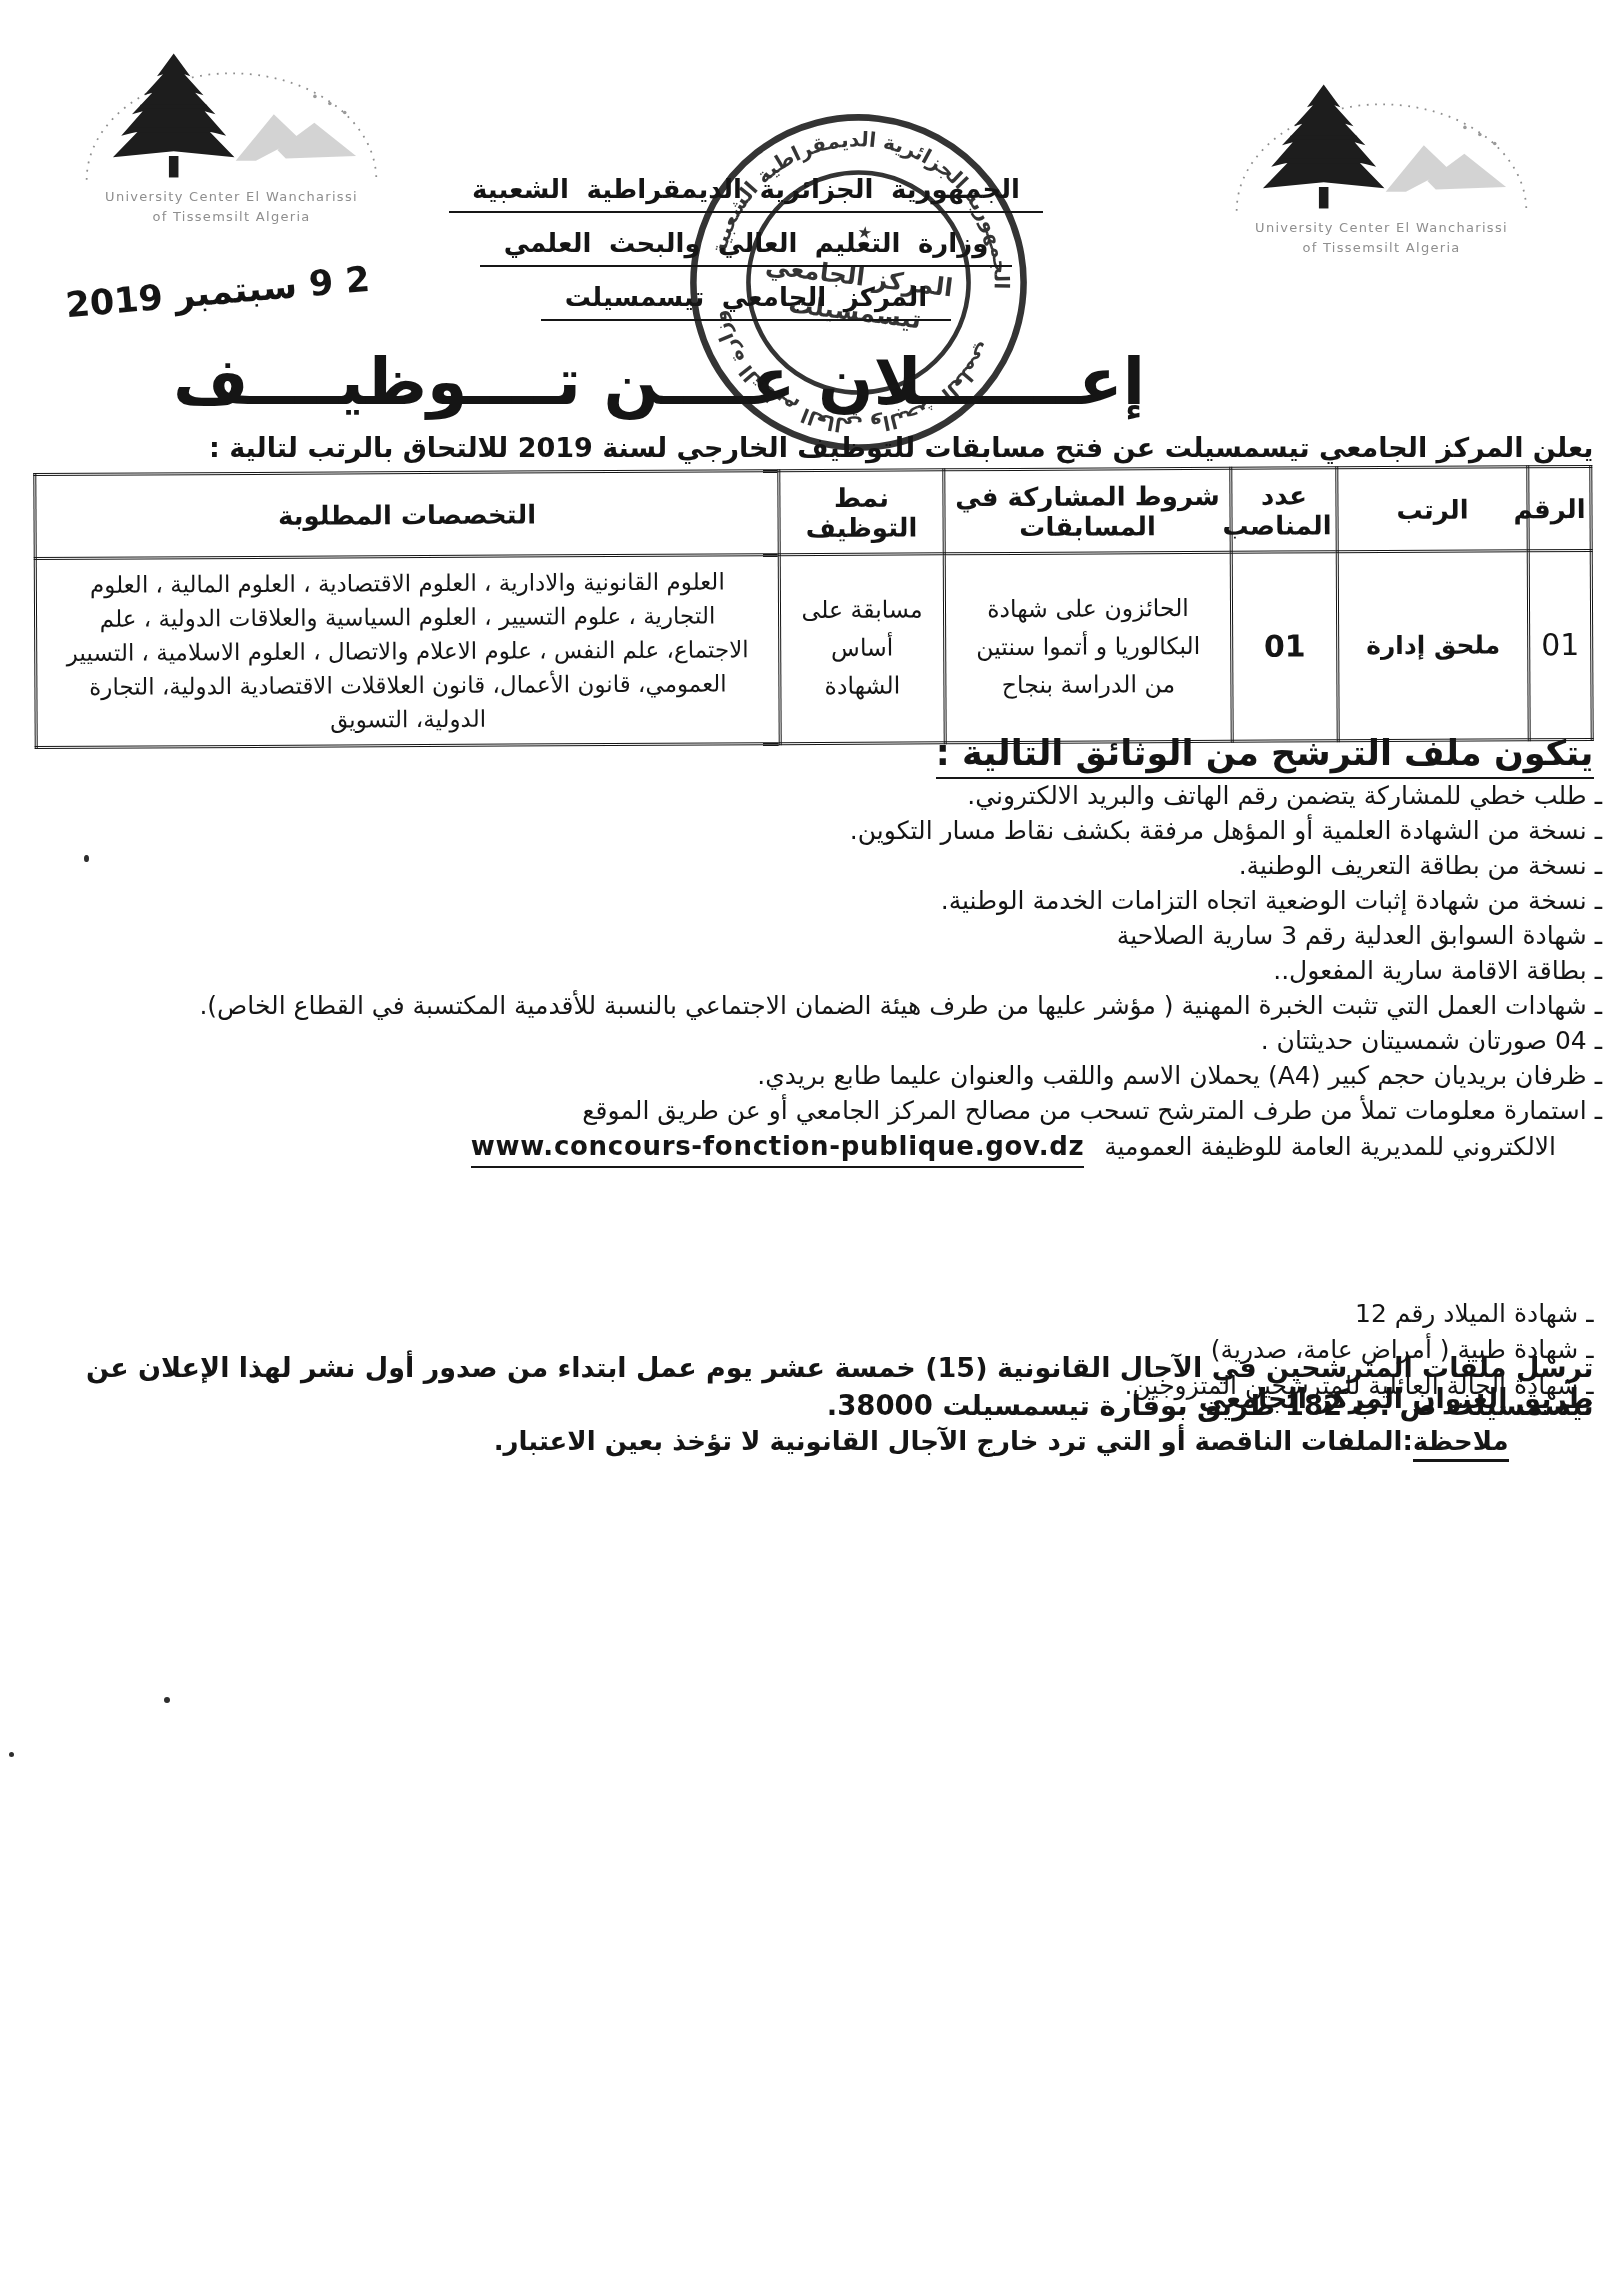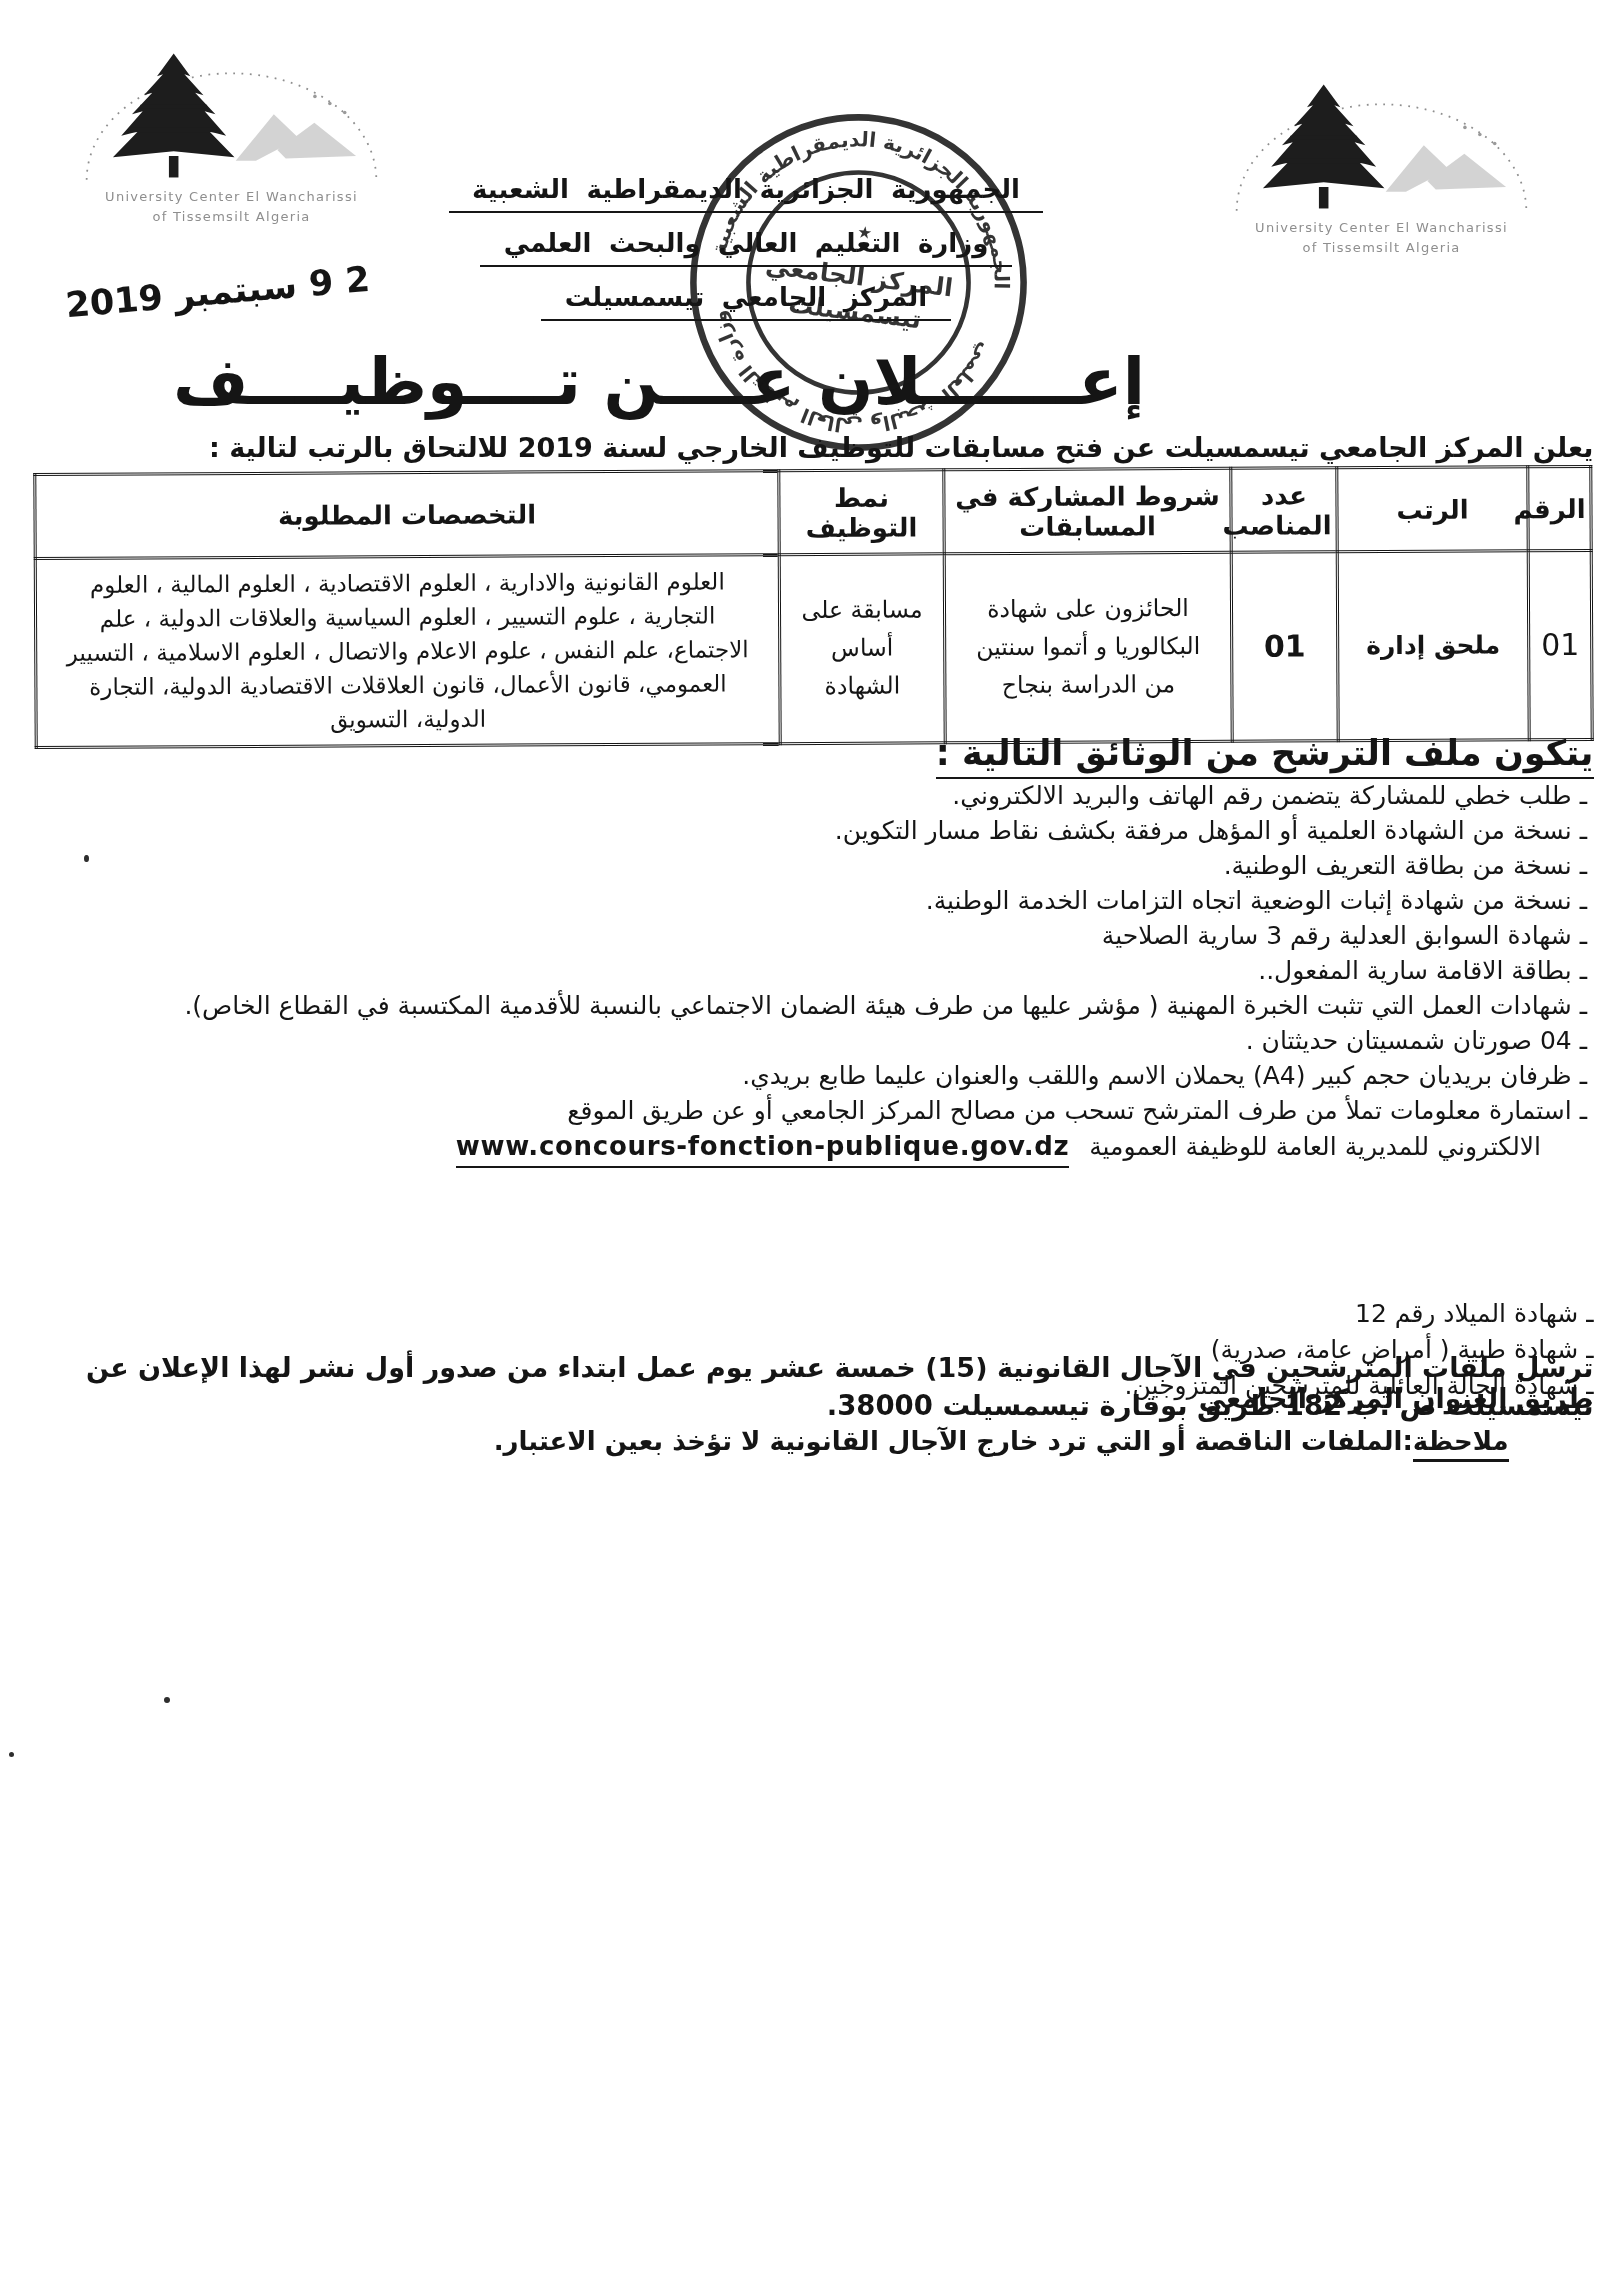--- a/index.html
+++ b/index.html
@@ -49,21 +49,21 @@
   td.c-num{font-size:30px;}
   td.c-rank{font-size:25px; font-weight:bold;}
   td.c-pos{font-size:30px; font-weight:bold;}
   td.c-cond{font-size:23.6px; line-height:1.6; padding:6.5px 19.6px;}
   td.c-mode{font-size:23.6px; line-height:1.6; padding:6.5px 9.2px;}
   td.c-spec{font-size:23px; line-height:1.48; padding:7.9px 19.6px;}
 
   
   .sec-heading{right:29.5px; top:733px; font-size:35px; font-weight:bold;}
   .sec-heading > span{display:inline-block; border-bottom:2.6px solid #161616; padding-bottom:3.9px;}
-  .doc-list{right:36px; top:778px; width:1563px;}
+  .doc-list{right:21px; top:778px; width:1563px;}
   .doc-item{font-size:25px; line-height:35px; text-align:right;}
   .website-line{font-size:25px; line-height:37px; text-align:right; padding-right:46px;}
   .url{direction:ltr; unicode-bidi:isolate; display:inline-block; font-size:26px; font-weight:bold;
     border-bottom:2.6px solid #161616; padding-bottom:1.3px; margin-right:11.8px; letter-spacing:0.7px;}
 
   .final-heading{right:29.5px; top:1204px; width:1563px; text-align:right; font-size:27px; font-weight:bold;}
   .final-list{right:29.5px; top:1296px; width:1563px;}
   .final-list .doc-item{line-height:36px;}
 
   .sub1{right:29.5px; top:1352px; width:1566px; text-align:right; font-size:27px; font-weight:bold;}

